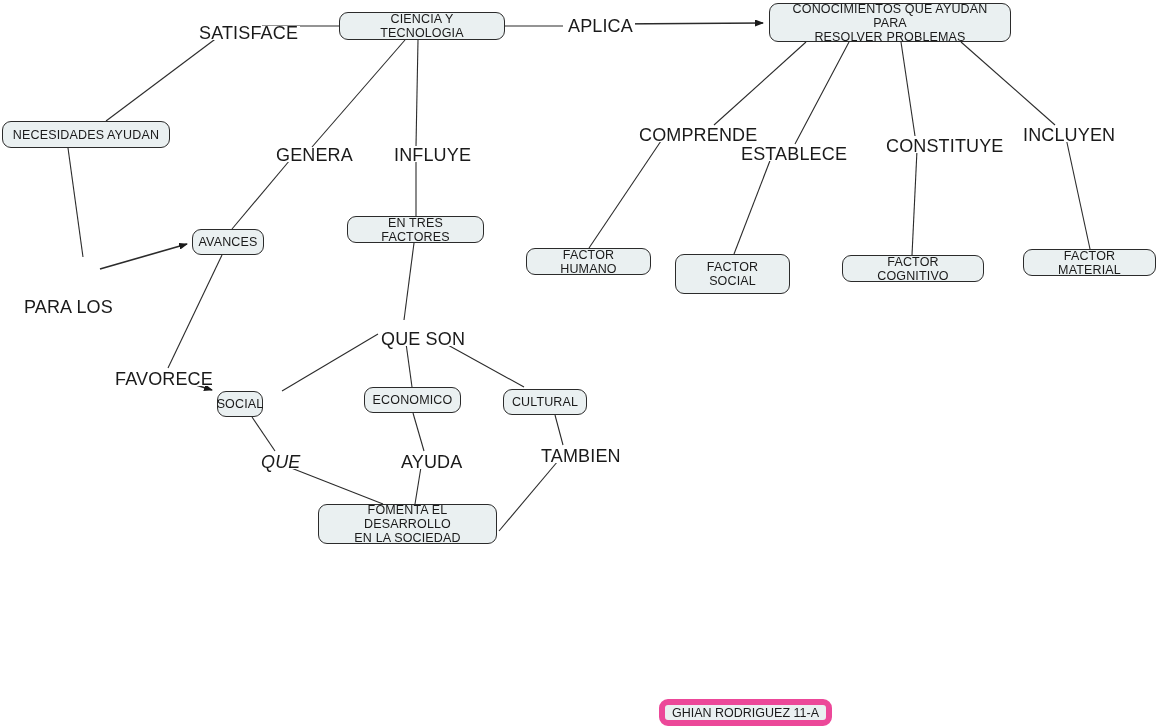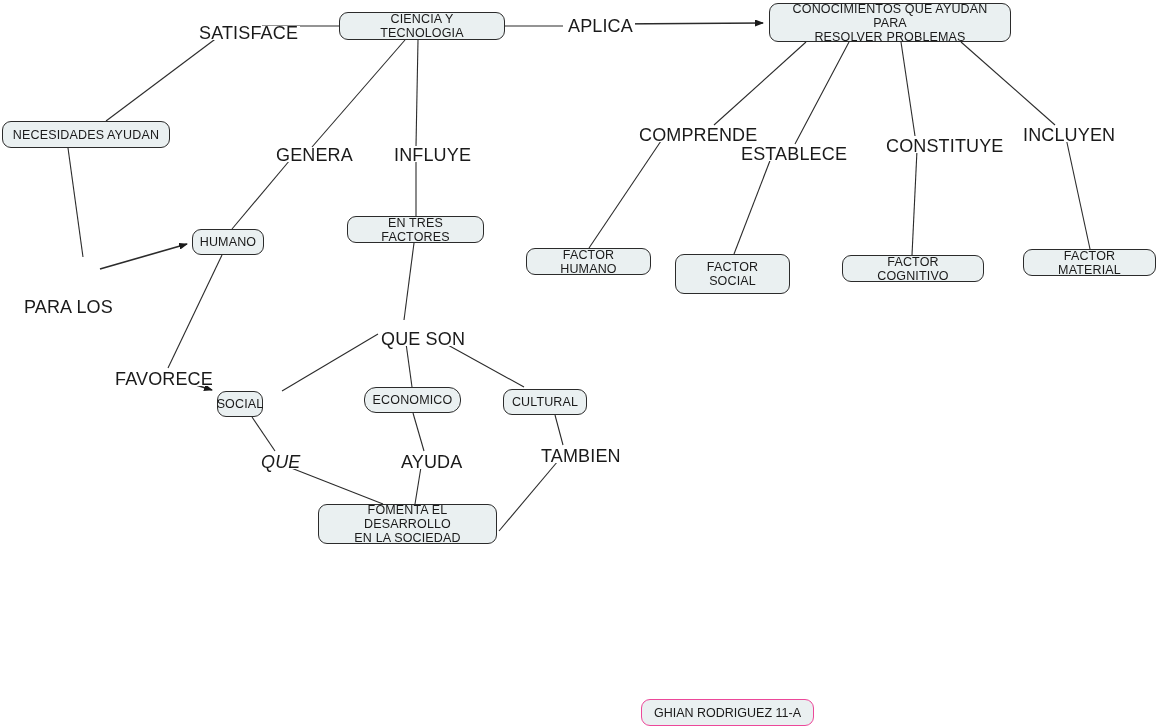--- a/index.html
+++ b/index.html
@@ -50,27 +50,28 @@
     letter-spacing: 0.15px;
     color: #1a1a1a;
     background: #ffffff;
     white-space: nowrap;
     padding: 0 2px;
   }
   .footer-node {
     position: absolute;
     box-sizing: border-box;
     background: #eaf0f1;
-    border: 1px solid #ec4899;
+    border: 6px solid #ec4899;
     border-radius: 9px;
     display: flex;
     align-items: center;
     justify-content: center;
     font-size: 12.5px;
     color: #1a1a1a;
+    margin-left: 18px;
   }
 </style>
 </head>
 <body>
 
 <div id="canvas">
 
   <svg id="edges" viewBox="0 0 1157 727" xmlns="http://www.w3.org/2000/svg">
     <defs>
       <marker id="arrowhead" markerWidth="9" markerHeight="7" refX="8" refY="3.5" orient="auto" markerUnits="userSpaceOnUse">
@@ -109,28 +110,28 @@
         <polyline points="961,42 1055,125" fill="none" stroke="#2b2b2b" stroke-width="1.1"></polyline>
         <polyline points="1066,138 1090,249" fill="none" stroke="#2b2b2b" stroke-width="1.1"></polyline>
       </g>
   </svg>
 
   <div id="node-layer">
       <div class="node" style="left: 339px; top: 12px; width: 166px; height: 28px;">CIENCIA Y TECNOLOGIA</div>
       <div class="node" style="left: 769px; top: 3px; width: 242px; height: 39px;">CONOCIMIENTOS QUE AYUDAN PARA
 RESOLVER PROBLEMAS</div>
       <div class="node" style="left: 2px; top: 121px; width: 168px; height: 27px;">NECESIDADES AYUDAN</div>
-      <div class="node" style="left: 192px; top: 229px; width: 72px; height: 26px;">HUMANO</div>
+      <div class="node" style="left: 192px; top: 229px; width: 72px; height: 26px;">AVANCES</div>
       <div class="node" style="left: 347px; top: 216px; width: 137px; height: 27px;">EN TRES FACTORES</div>
       <div class="node" style="left: 526px; top: 248px; width: 125px; height: 27px;">FACTOR HUMANO</div>
       <div class="node" style="left: 675px; top: 254px; width: 115px; height: 40px;">FACTOR SOCIAL</div>
       <div class="node" style="left: 842px; top: 255px; width: 142px; height: 27px;">FACTOR COGNITIVO</div>
       <div class="node" style="left: 1023px; top: 249px; width: 133px; height: 27px;">FACTOR MATERIAL</div>
       <div class="node" style="left: 217px; top: 391px; width: 46px; height: 26px;">SOCIAL</div>
-      <div class="node" style="left: 364px; top: 387px; width: 97px; height: 26px; border-radius: 12px;">ECONOMICO</div>
+      <div class="node" style="left: 364px; top: 387px; width: 97px; height: 26px;">ECONOMICO</div>
       <div class="node" style="left: 503px; top: 389px; width: 84px; height: 26px;">CULTURAL</div>
       <div class="node" style="left: 318px; top: 504px; width: 179px; height: 40px;">FOMENTA EL DESARROLLO
 EN LA SOCIEDAD</div>
       <div class="footer-node" style="left: 641px; top: 699px; width: 173px; height: 27px;">GHIAN RODRIGUEZ 11-A</div>
     </div>
   <div id="label-layer">
       <div class="link-label" style="left: 197px; top: 26px;">SATISFACE</div>
       <div class="link-label" style="left: 566px; top: 19px;">APLICA</div>
       <div class="link-label" style="left: 274px; top: 148px;">GENERA</div>
       <div class="link-label" style="left: 392px; top: 148px;">INFLUYE</div>

